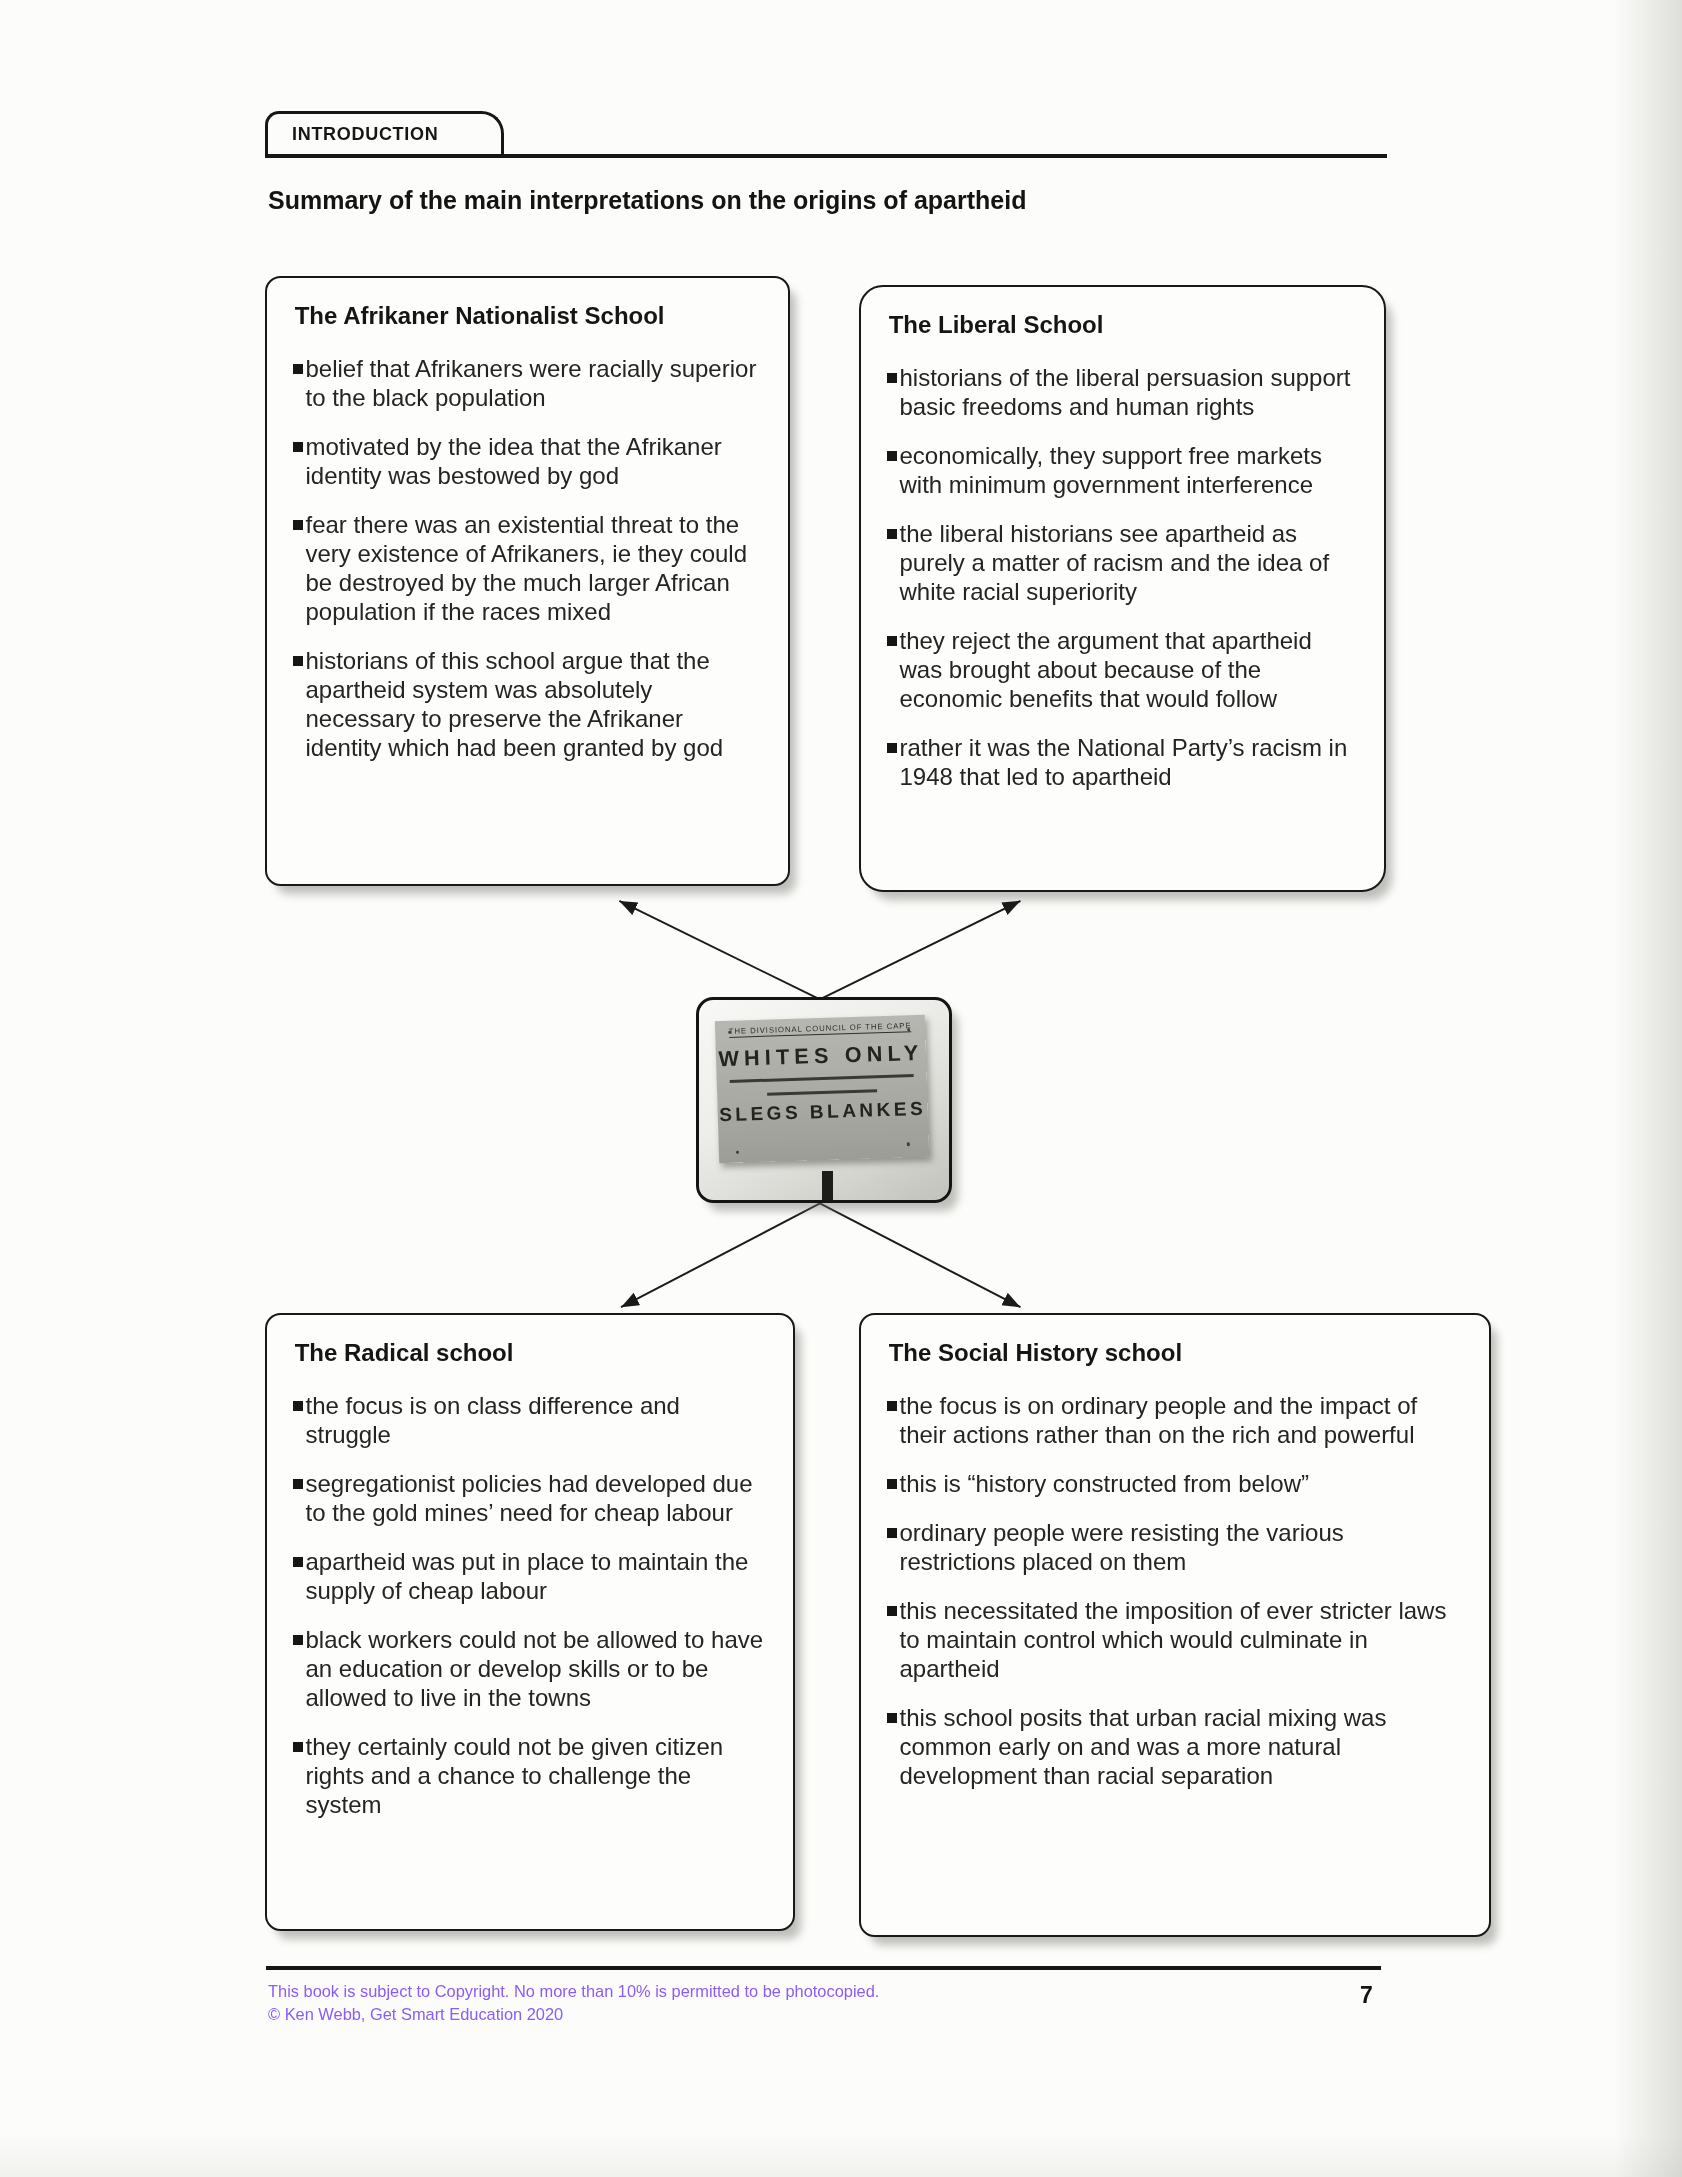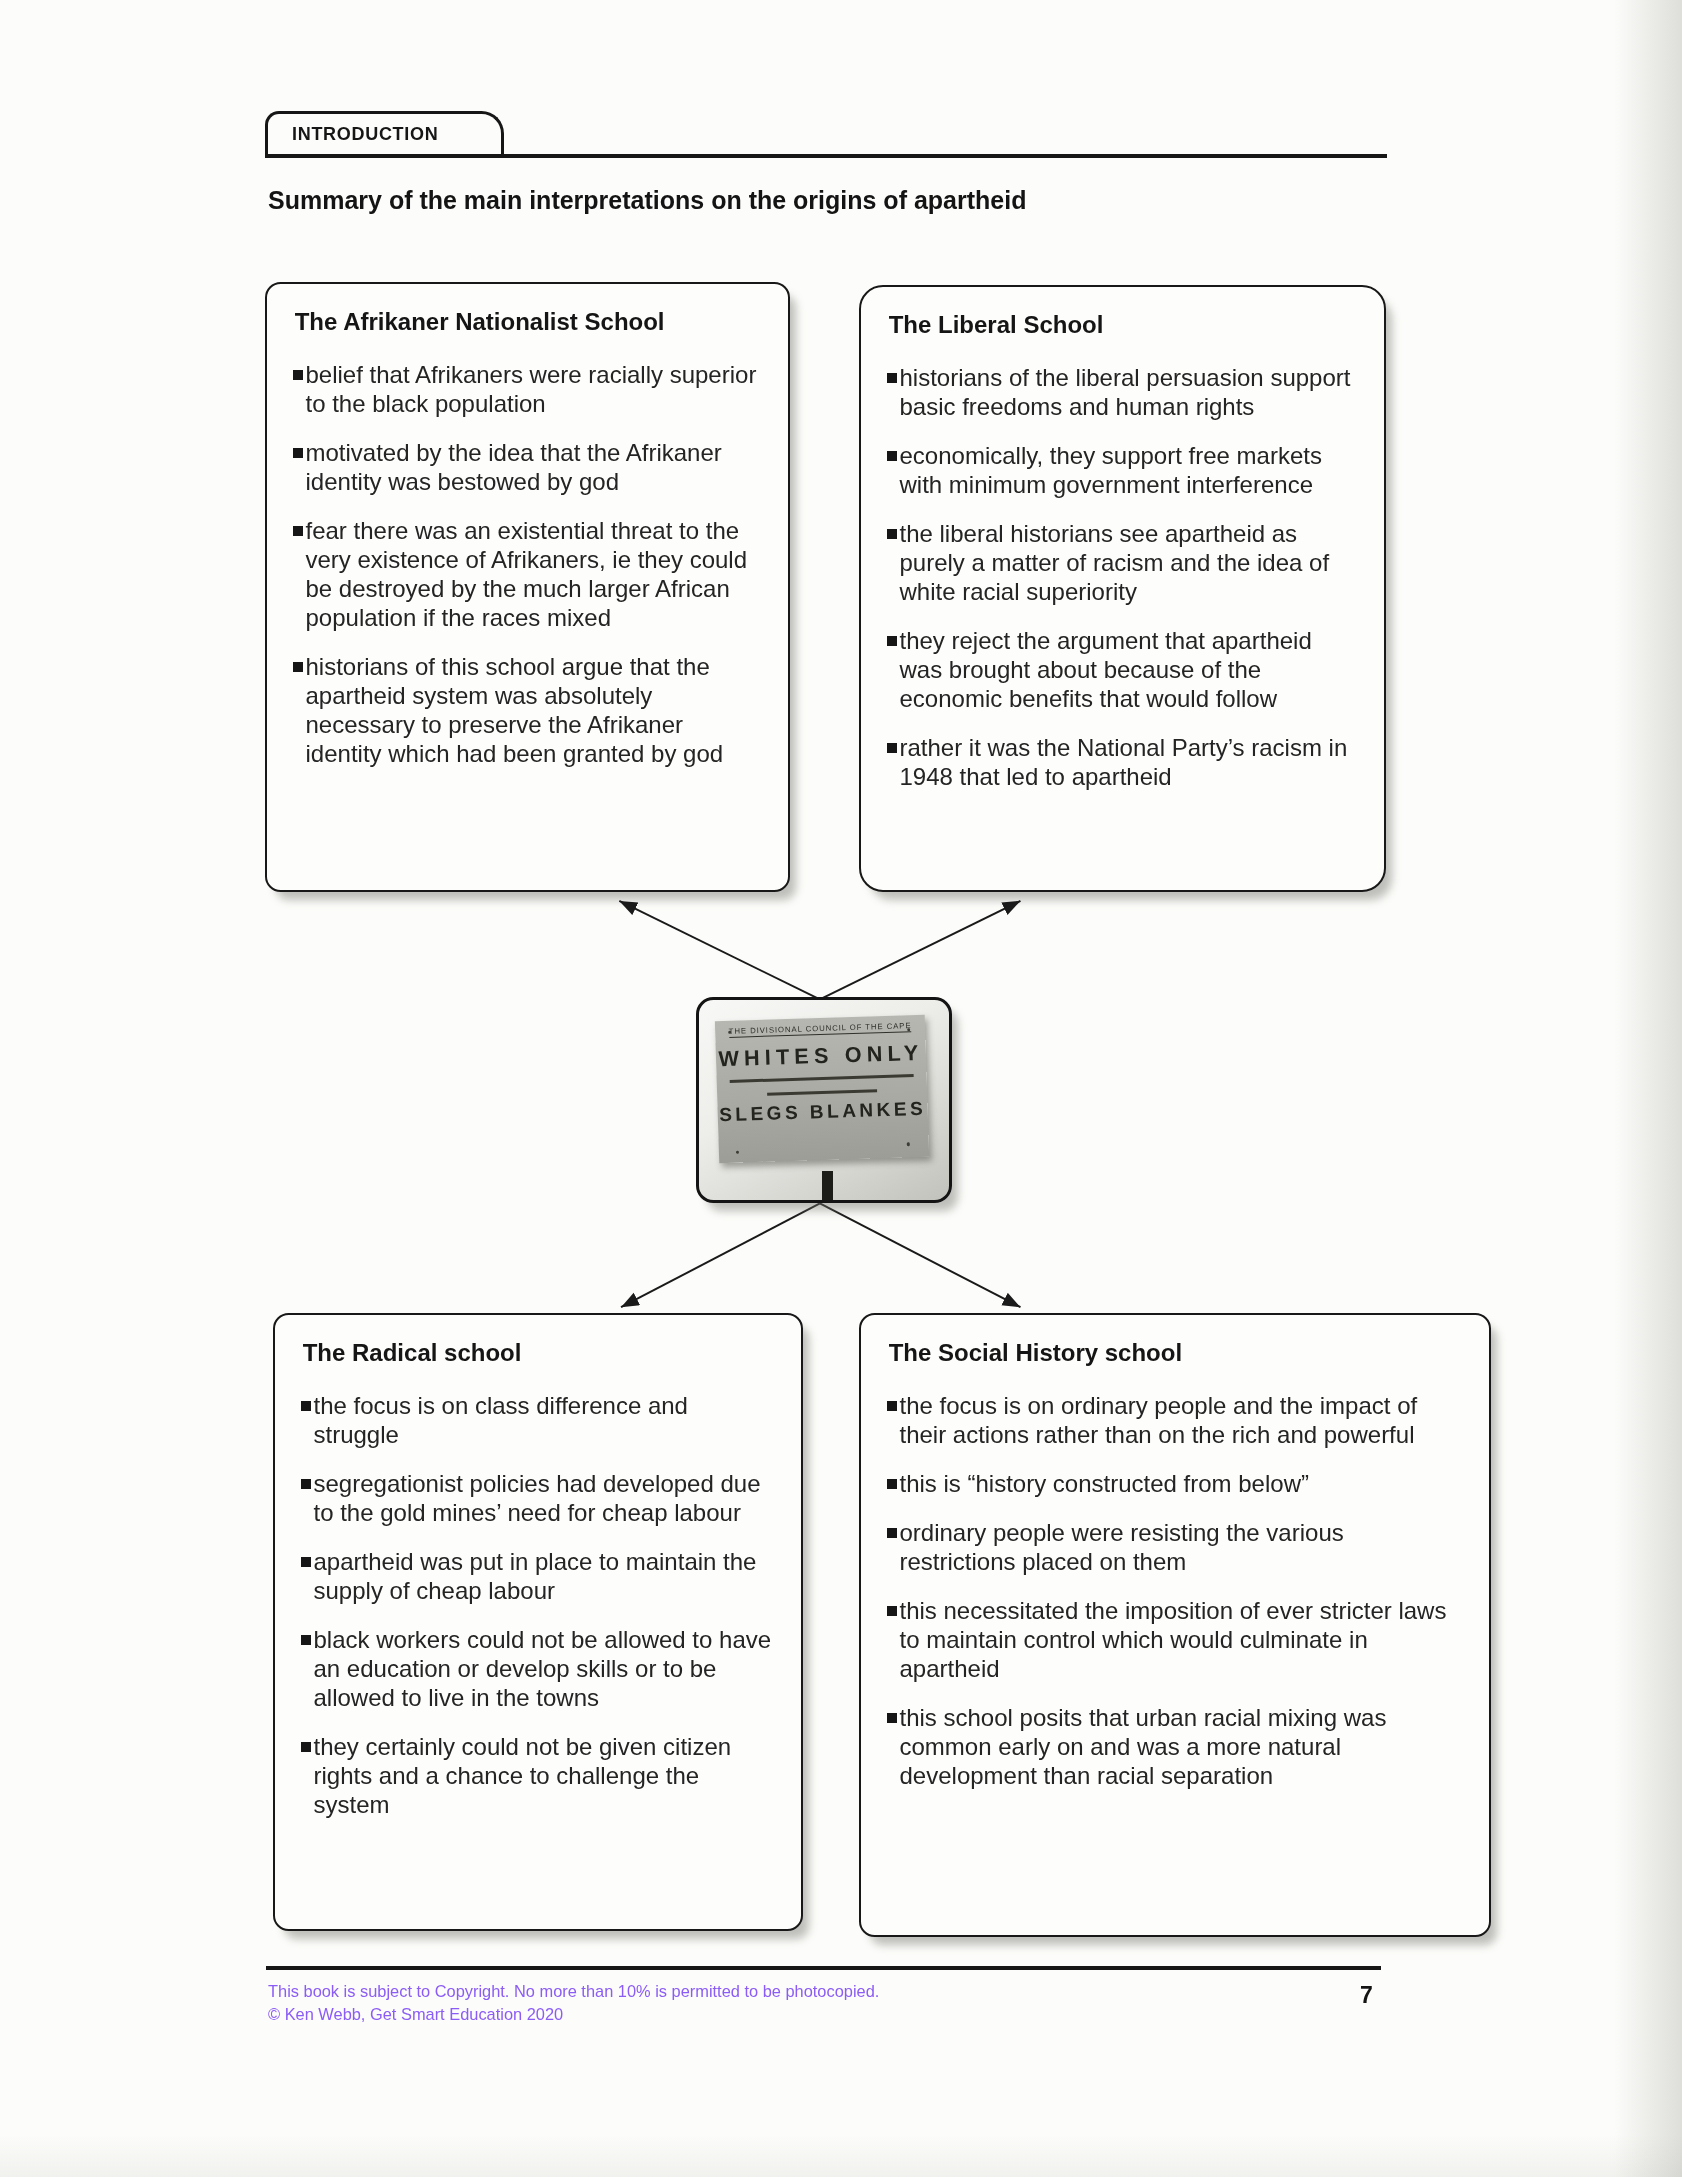--- a/index.html
+++ b/index.html
@@ -60,23 +60,23 @@
     font-size:24px;font-weight:bold;color:#151515;
   }
   .box ul{list-style:none;margin:0;padding:0;}
   .box li{
     display:flex;gap:3px;
     margin-bottom:20px;
     font-size:24px;line-height:29px;color:#242424;
   }
   .sq{flex:0 0 auto;width:9.5px;height:9.5px;background:#161616;margin-top:10.4px;}
 
-  .box-afrikaner{left:265px;top:282px;width:525px;height:610px;}
+  .box-afrikaner{left:265px;top:276px;width:525px;height:610px;}
   .box-liberal  {left:859px;top:285px;width:527px;height:607px;border-radius:24px;}
-  .box-radical  {left:265px;top:1313px;width:530px;height:618px;margin-left:8px;}
+  .box-radical  {left:265px;top:1313px;width:530px;height:618px;}
   .box-social   {left:859px;top:1313px;width:632px;height:624px;}
 
   
   .arrows{position:absolute;left:0;top:0;width:1683px;height:2177px;pointer-events:none;}
 
   
   .sign-frame{
     position:absolute;left:696px;top:997px;width:256px;height:206px;
     border:3.5px solid #141414;border-radius:17.3px;
     background:linear-gradient(150deg,#f8f8f6 0%,#ededea 40%,#d6d6d1 75%,#c2c2bc 100%);

